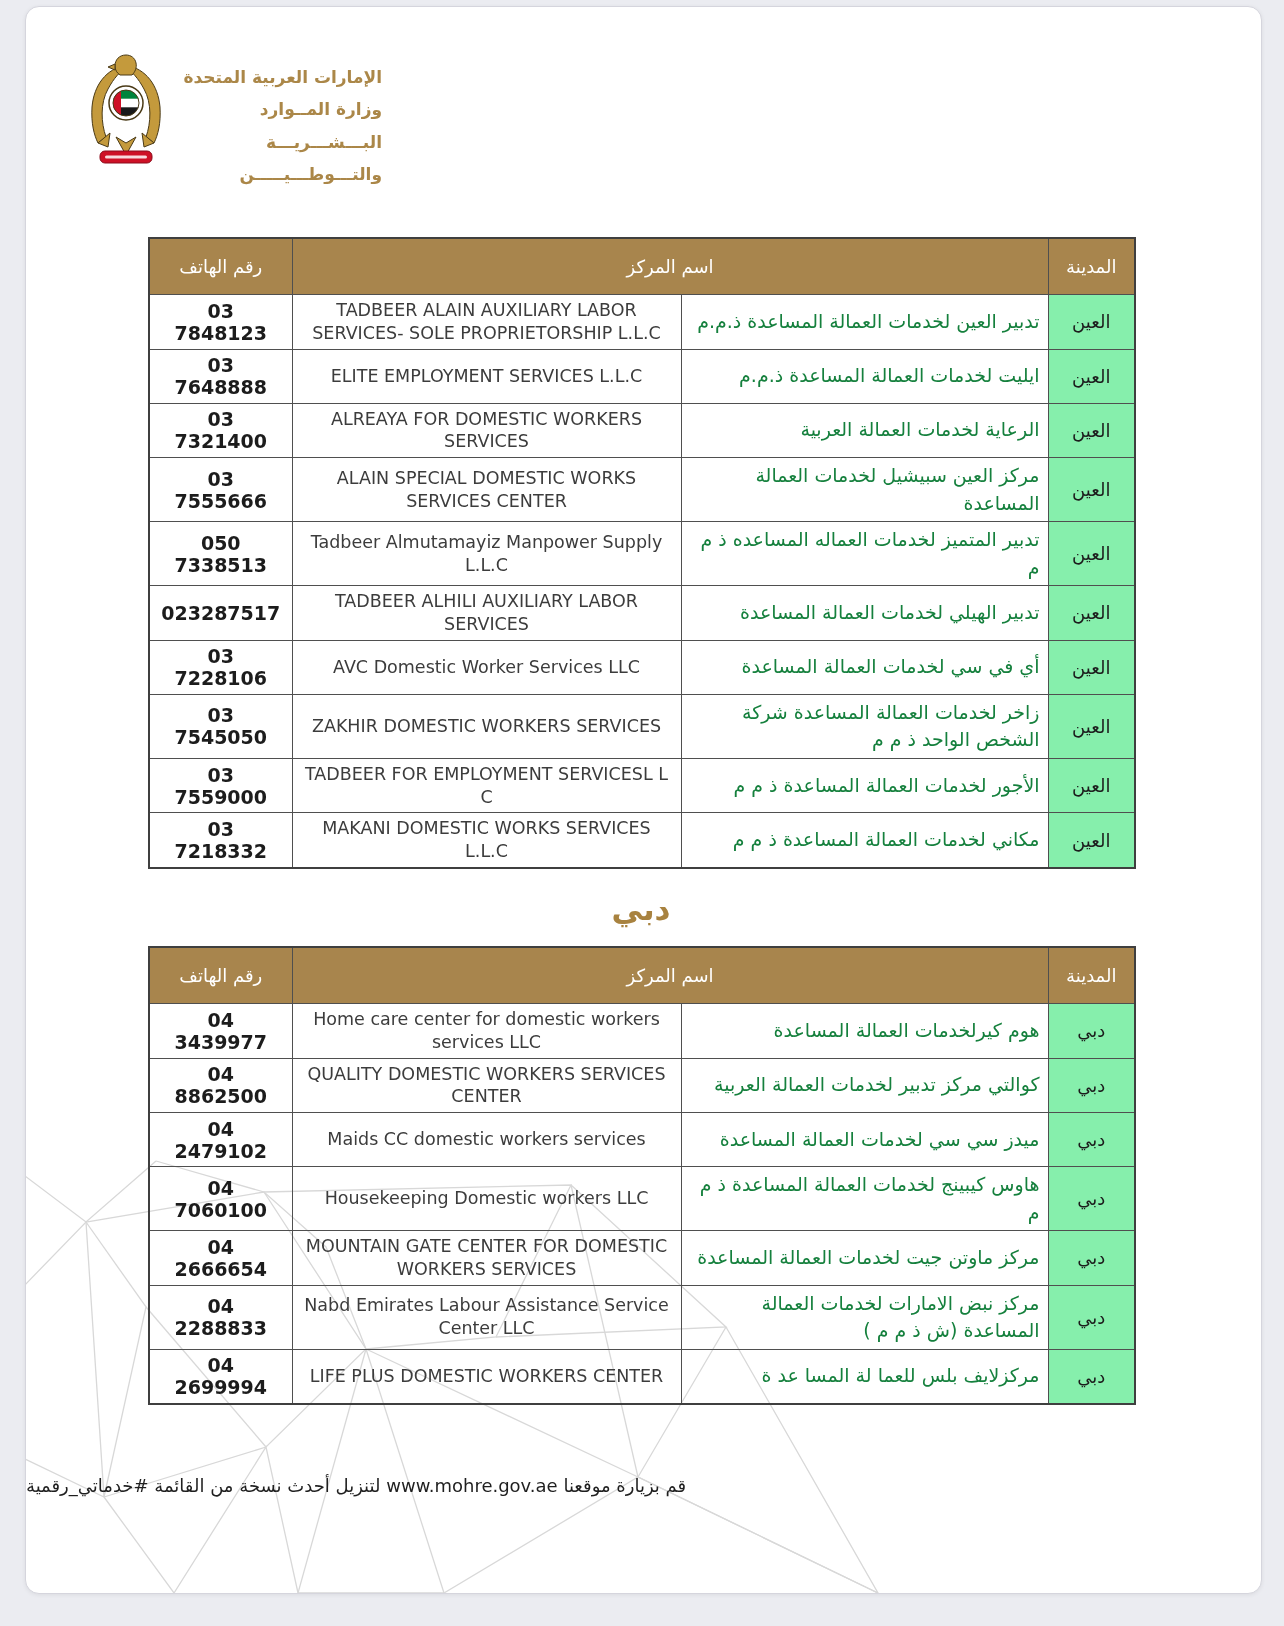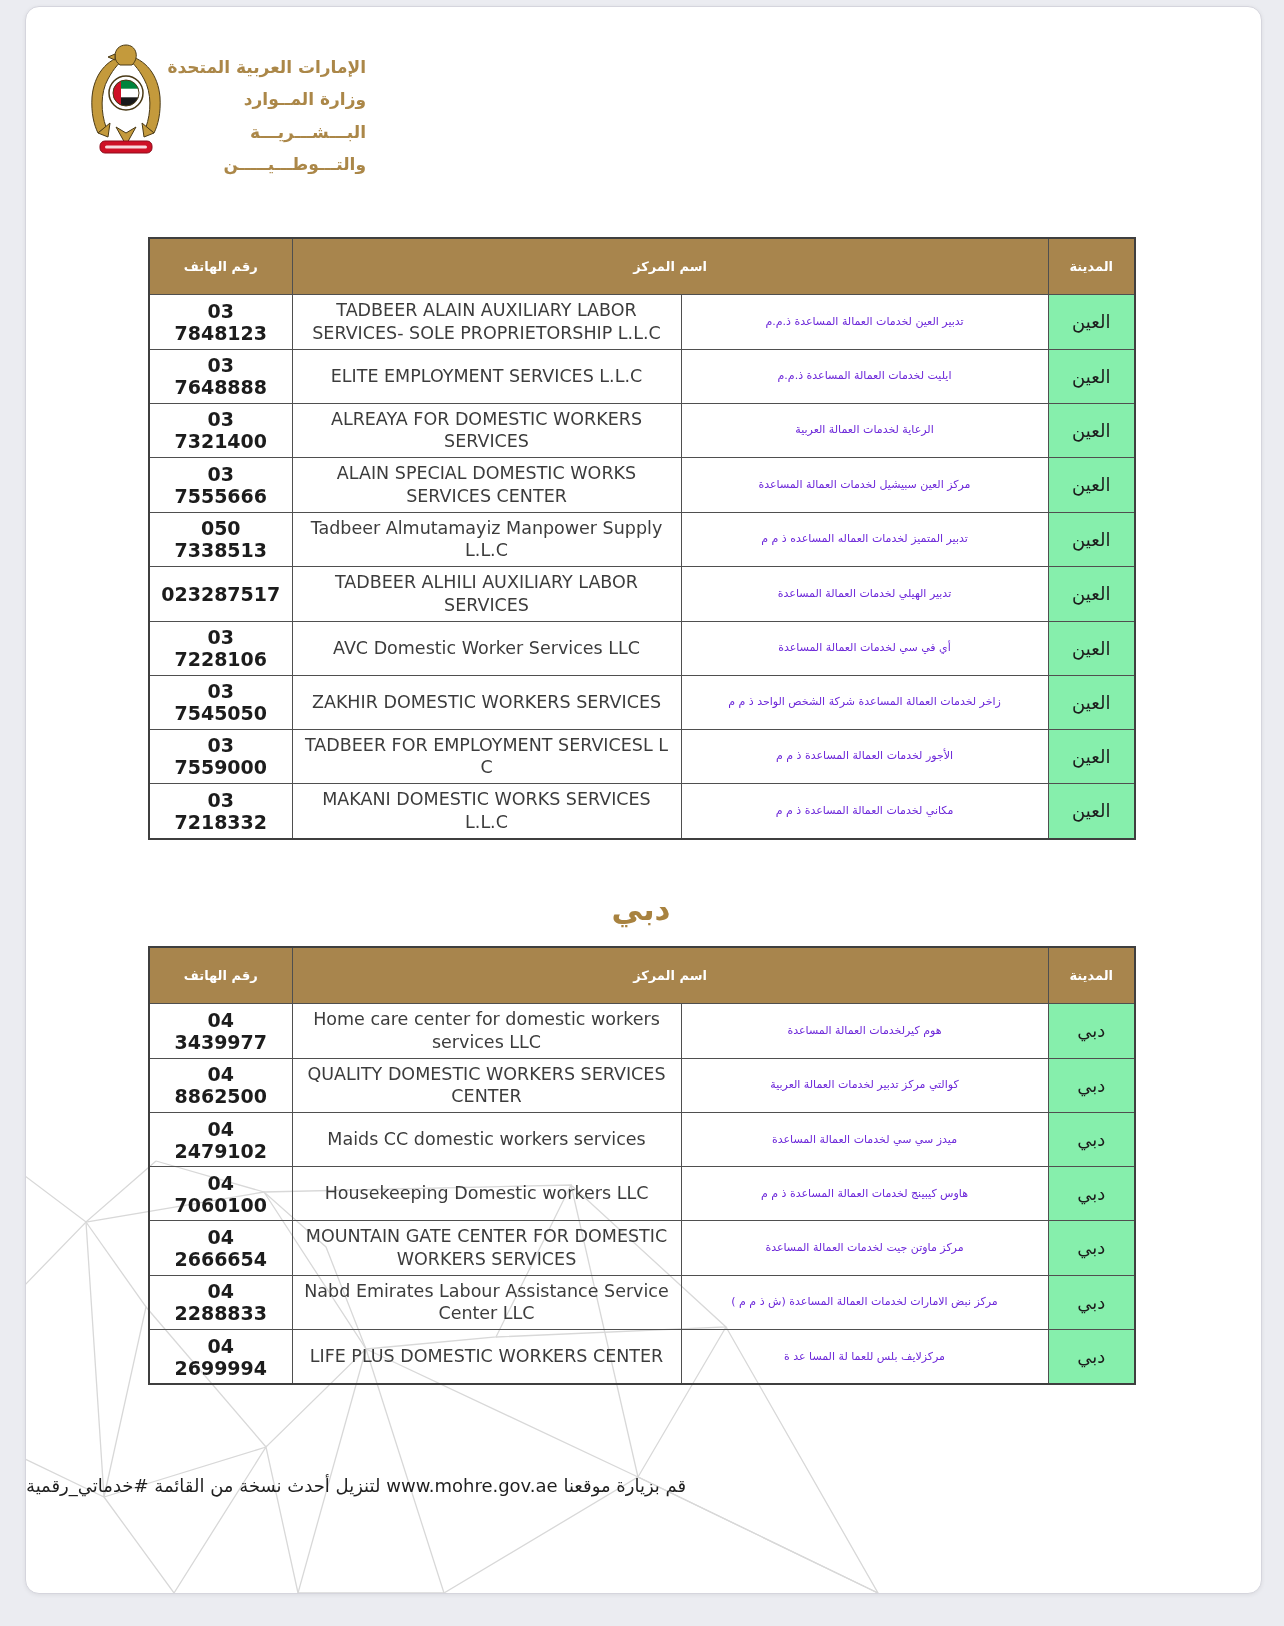--- a/index.html
+++ b/index.html
@@ -11,42 +11,42 @@
   }
   .page{
     position:absolute;left:25px;top:6px;width:1235px;height:1586px;
     background:#ffffff;border:1px solid #d5d5dd;border-radius:14px;
     box-shadow:0 1px 4px rgba(0,0,0,.07);
     overflow:hidden;
   }
   
   .poly-pattern{position:absolute;left:0;top:0;width:100%;height:100%;z-index:0;pointer-events:none;}
   
-  .brand{position:absolute;left:60px;top:34px;display:flex;align-items:flex-start;z-index:2;}
+  .brand{position:absolute;left:60px;top:44px;display:flex;align-items:flex-start;gap:16px;z-index:2;}
   .brand .org-text{
     width:200px;text-align:right;direction:rtl;
     color:#ab8748;font-weight:bold;font-size:17px;line-height:1.9;padding-top:10px;
     font-family:"DejaVu Sans",sans-serif;
   }
   
   .ctable{
     position:absolute;left:122px;width:986px;border-collapse:collapse;table-layout:fixed;
     z-index:1;background:transparent;
     border:2px solid #3f3f3f;
   }
   #table-alain{top:230px;}
   #table-dubai{top:939px;}
   .ctable th,.ctable td{border:1px solid #4f4f4f;padding:4px 8px;vertical-align:middle;}
   .ctable thead th{
-    background:#a8854d;color:#ffffff;font-weight:bold;font-size:13px;height:47px;
+    background:#a8854d;color:#ffffff;font-weight:normal;font-size:18px;height:47px;
   }
   .ctable td{height:45px;}
   td.phone{width:141px;text-align:center;font-size:19px;font-weight:700;color:#1c1c1c;direction:ltr;}
   td.name-en{width:389px;text-align:center;font-size:17.5px;color:#3c3c3c;line-height:1.3;}
-  td.name-ar{width:367px;text-align:center;font-size:11px;color:#6d28d9;direction:rtl;line-height:1.45;}
+  td.name-ar{width:367px;font-size:19px;color:#15803d;direction:rtl;line-height:1.45;}
   td.city{width:85px;text-align:center;font-size:18px;color:#1c1c1c;direction:rtl;background:#86efac;}
   col.c-phone{width:143px;}col.c-name-en{width:389px;}col.c-name-ar{width:367px;}col.c-city{width:87px;}
   
   .section-title{
     position:absolute;left:122px;width:986px;top:884px;text-align:center;
     color:#a8823f;font-size:31px;font-weight:bold;direction:rtl;z-index:1;
   }
   
   .footer-note{
     position:absolute;left:0;top:1468px;width:100%;text-align:left;direction:rtl;

